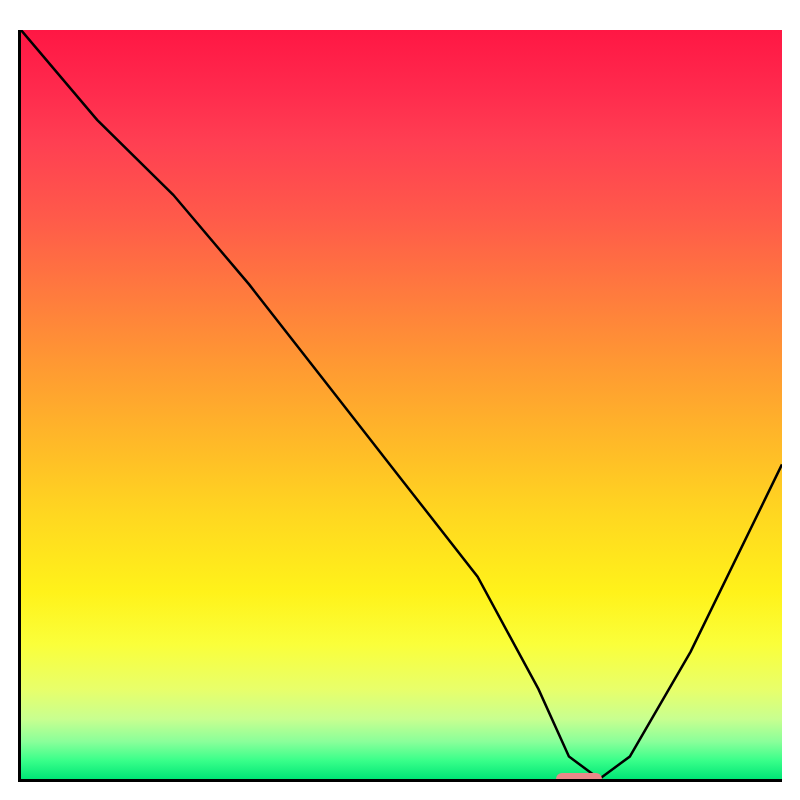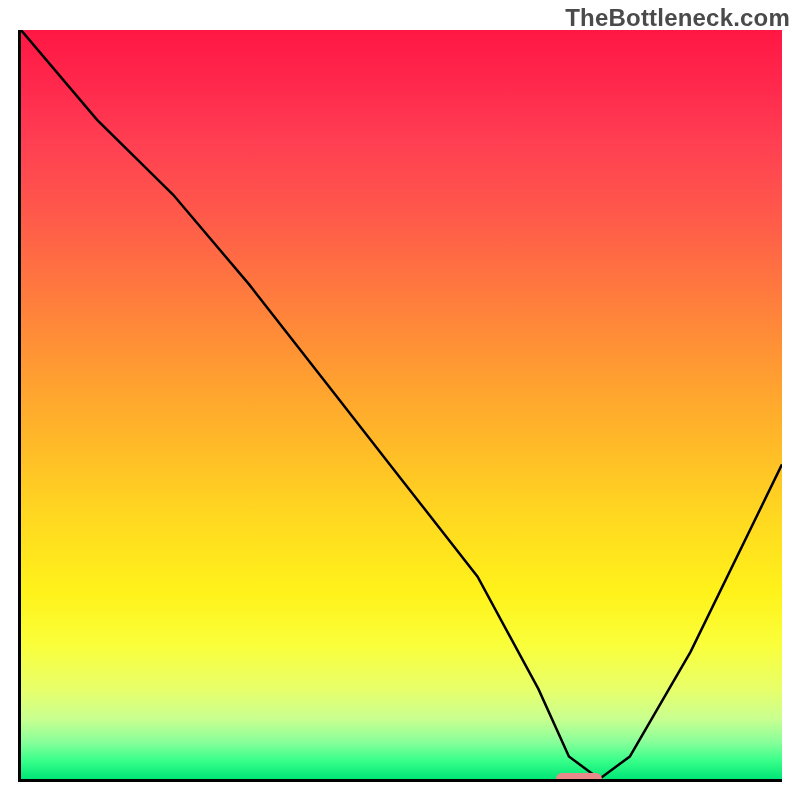--- a/index.html
+++ b/index.html
@@ -73,21 +73,20 @@
     height: 12px;
     width: 48px;
     border-radius: 6px;
     background: #e98989;
     z-index: 3;
   }
 </style>
 </head>
 <body>
 <div class="container">
-  <div class="watermark">TheBottleneck.com</div>
   <div class="plot-frame">
     <div class="gradient"></div>
     <svg class="curve" viewBox="0 0 764 752" preserveAspectRatio="none">
       <path id="curve-path" fill="none" stroke="#000" stroke-width="2.5" d="M 0 0 L 76.4 90.24000000000001 L 152.8 165.43999999999994 L 229.2 255.67999999999995 L 305.6 353.44 L 382 451.2 L 458.4 548.96 L 519.52 661.76 L 550.0799999999999 729.44 L 580.64 752 L 611.2 729.44 L 672.32 624.16 L 764 436.16"></path>
     </svg>
     <div id="marker" class="marker" style="left: 534.8px; width: 45.84px; bottom: -6px; background: rgb(233, 137, 137);"></div>
   </div>
 </div>
 
 </body></html>

